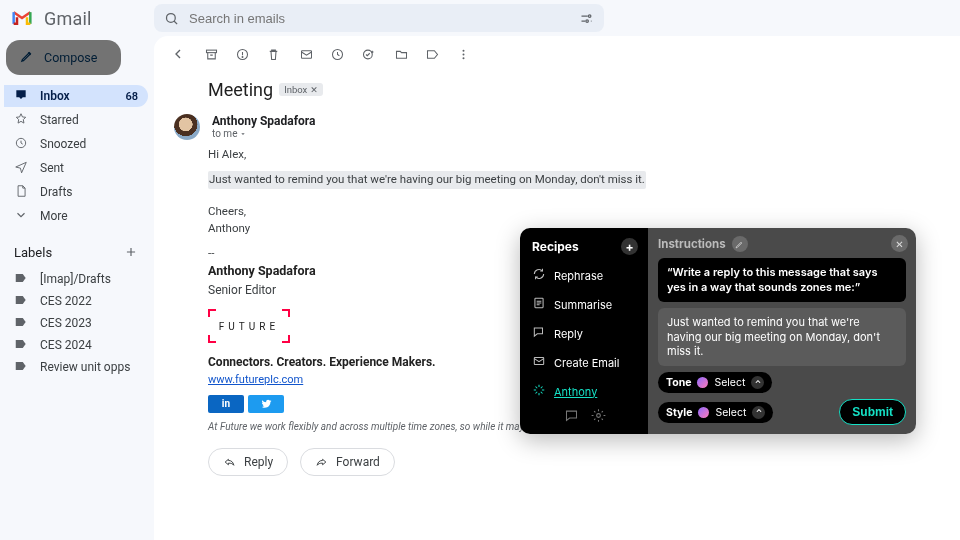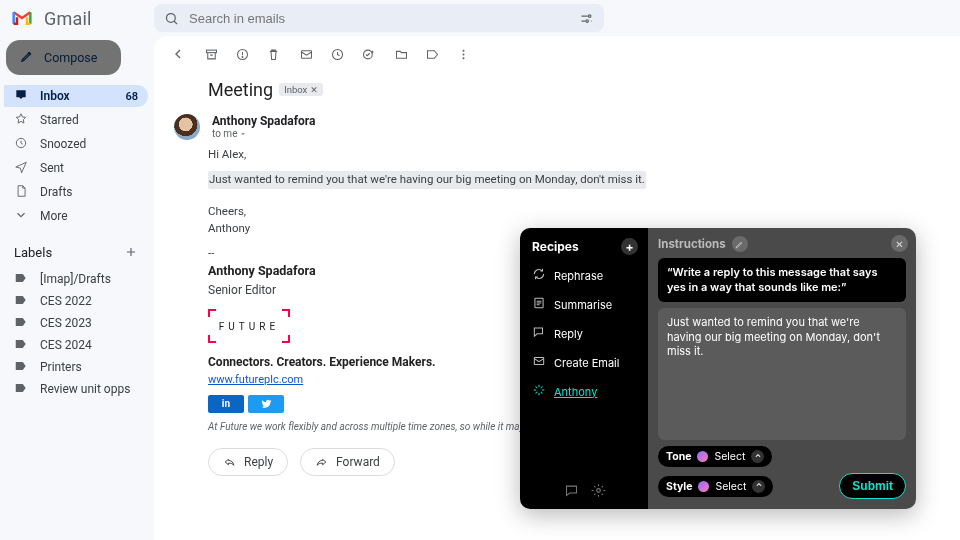--- a/index.html
+++ b/index.html
@@ -198,21 +198,21 @@
     font-size:12px;
     color:#3c4043;
   }
 
   
   .ai-panel {
     position:absolute;
     right: 44px;
     top: 192px;
     width: 396px;
-    height: 281px;
+    height: 206px;
     display:flex;
     border-radius:10px;
     overflow:hidden;
     box-shadow: 0 6px 24px rgba(0,0,0,.28);
     font-family: Inter, Arial, sans-serif;
     margin-left: 28px;
   }
   .ai-left {
     width: 128px;
     background:#000;
@@ -406,26 +406,20 @@
     <div class="label-row">
         <span class="ic"><svg width="14" height="14" viewBox="0 0 24 24" fill="currentColor">
             <path d="M3 5h12l5 7-5 7H3z"></path>
           </svg></span>
         <span>CES 2024</span>
       </div>
     <div class="label-row">
         <span class="ic"><svg width="14" height="14" viewBox="0 0 24 24" fill="currentColor">
             <path d="M3 5h12l5 7-5 7H3z"></path>
           </svg></span>
-        <span>Printers</span>
-      </div>
-    <div class="label-row">
-        <span class="ic"><svg width="14" height="14" viewBox="0 0 24 24" fill="currentColor">
-            <path d="M3 5h12l5 7-5 7H3z"></path>
-          </svg></span>
         <span>Review unit opps</span>
       </div>
   </div>
 
   <div class="content">
     <div class="toolbar">
       <span><svg width="16" height="16" viewBox="0 0 24 24" fill="none" stroke="currentColor" stroke-width="2">
             <path d="M15 6l-6 6 6 6"></path>
           </svg></span>
       <span class="grp">
@@ -593,21 +587,21 @@
       <div class="ai-right">
         <span class="close-dot">✕</span>
         <h5>
           <span>Instructions</span>
           <span class="edit-dot">
             <svg width="9" height="9" viewBox="0 0 24 24" fill="none" stroke="currentColor" stroke-width="2">
                 <path d="M3 21l3-1L18 8l-2-2L4 18l-1 3z"></path>
               </svg>
           </span>
         </h5>
-        <div class="blackbox">“Write a reply to this message that says yes in a way that sounds like me:”</div>
+        <div class="blackbox">“Write a reply to this message that says yes in a way that sounds zones me:”</div>
         <div class="greybox">Just wanted to remind you that we're having our big meeting on Monday, don't miss it.</div>
         <div class="chip-row">
           <div class="chip">
             <span>Tone</span>
             <span class="mini"></span>
             <span class="sel">Select</span>
             <span class="arrow">⌃</span>
           </div>
         </div>
         <div class="second-row">

